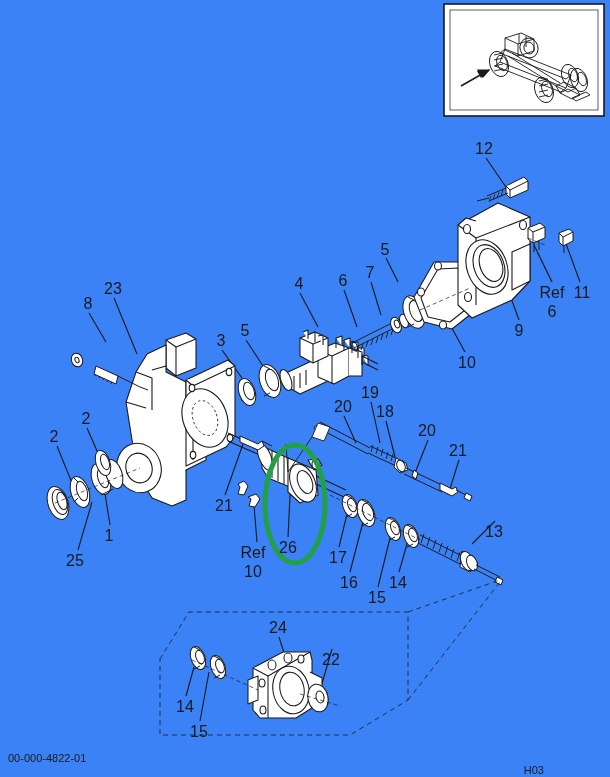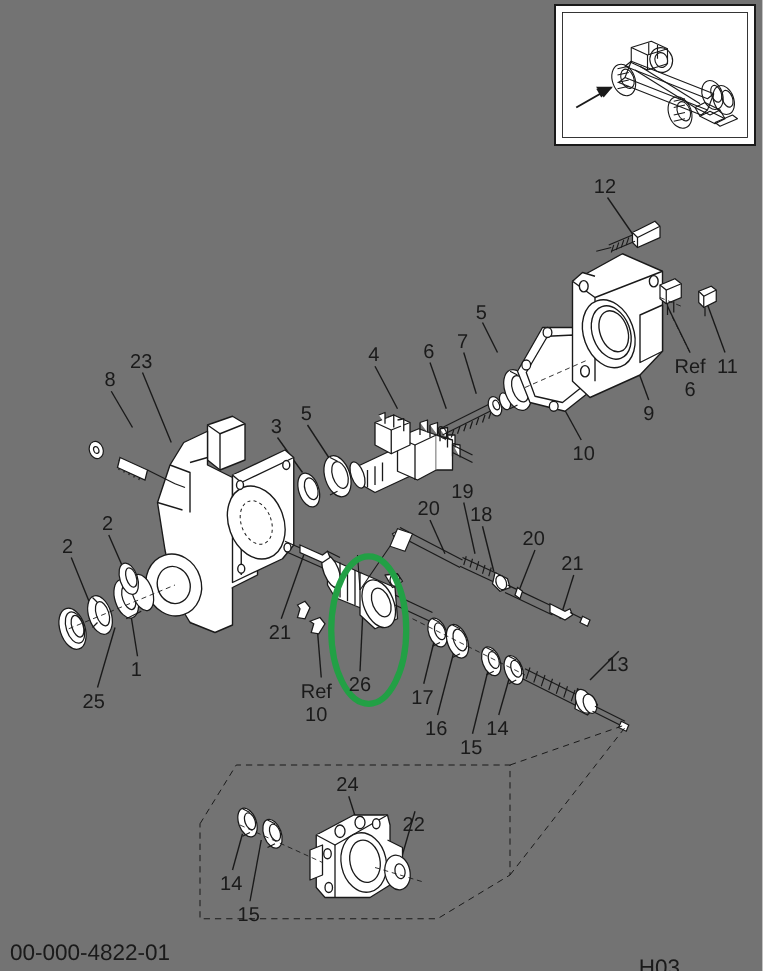--- a/index.html
+++ b/index.html
@@ -12,35 +12,35 @@
     height: 777px;
     position: relative;
     font-family: "Liberation Sans", sans-serif;
     overflow: hidden;
   }
   #page {
     position: absolute;
     left: 0; top: 0;
     width: 610px;
     height: 777px;
-    background: #737373;
+    background: #3b82f6;
   }
   svg.diagram {
     position: absolute;
     left: 0; top: 0;
     width: 610px;
     height: 777px;
   }
   .footer {
     position: absolute;
     left: 0;
     top: 752px;
     width: 552px;
     height: 22px;
-    font-size: 18px;
+    font-size: 11px;
     color: #1a1a1a;
   }
   .footer .left {
     position: absolute;
     left: 8px;
     top: 0;
     white-space: nowrap;
   }
   .footer .right {
     position: absolute;

